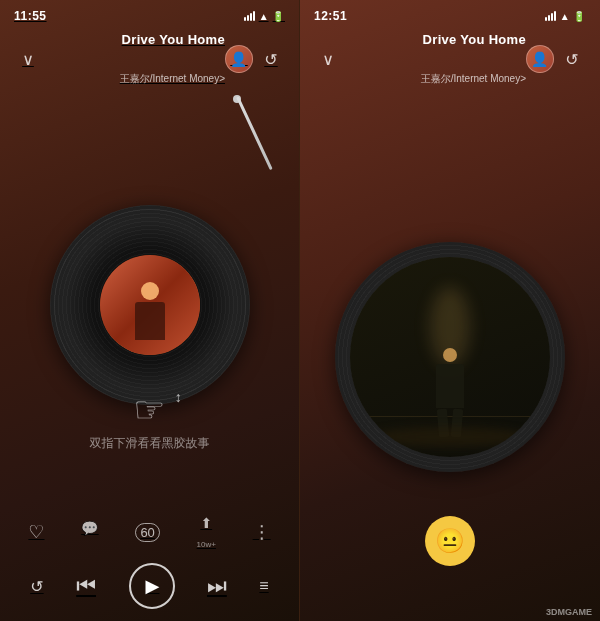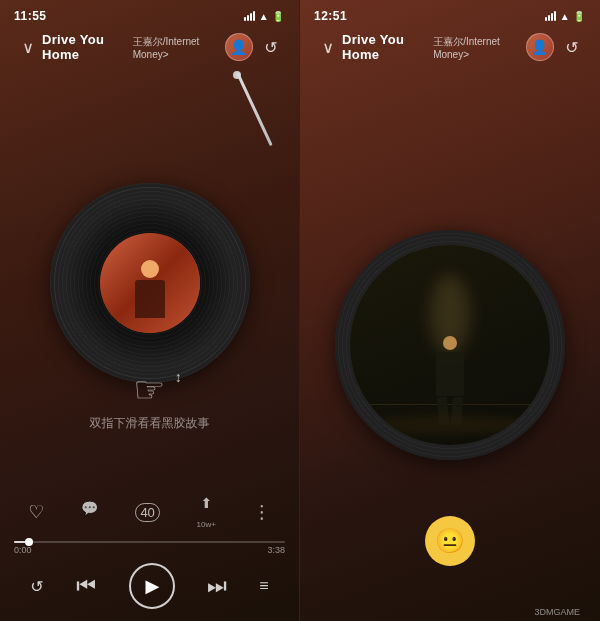--- a/index.html
+++ b/index.html
@@ -18,20 +18,21 @@
       height: 621px;
       position: relative;
       overflow: hidden;
       display: flex;
       flex-direction: column;
     }
 
     .panel-left {
       background: linear-gradient(160deg, #5a2a1a 0%, #3a1a10 40%, #2a1510 70%, #1a1008 100%);
       border-right: 1px solid #3a2010;
+      text-decoration: underline;
     }
 
     .panel-right {
       background: linear-gradient(160deg, #6a3020 0%, #4a2015 40%, #2a1510 70%, #1a1008 100%);
     }
 
     
     .status-bar {
       display: flex;
       justify-content: space-between;
@@ -61,23 +62,24 @@
     
     .header {
       display: flex;
       align-items: center;
       justify-content: space-between;
       padding: 4px 14px 6px;
     }
 
     .header-center {
       display: flex;
-      flex-direction: row;
-      align-items: center;
+      flex-direction: column;
+      align-items: flex-end;
       flex: 1;
+      gap: 24px;
     }
 
     .song-title {
       font-size: 13px;
       font-weight: 600;
       color: #fff;
       letter-spacing: 0.3px;
     }
 
     .song-artist {
@@ -344,24 +346,24 @@
       display: flex;
       align-items: center;
       justify-content: center;
       font-size: 24px;
     }
 
     
     .brand-watermark {
       position: absolute;
       bottom: 4px;
-      right: 20px;
+      right: 8px;
       color: rgba(255,255,255,0.5);
       font-size: 9px;
-      font-weight: normal;
+      font-weight: bold;
     }
 
     
     .signal-bars {
       display: flex;
       align-items: flex-end;
       gap: 1px;
     }
     .signal-bar {
       width: 2px;
@@ -429,41 +431,31 @@
 
   <div class="action-row">
     <div class="action-btn">
       <span>♡</span>
     </div>
     <div class="action-btn">
       <span style="font-size:14px">💬</span>
       <span class="action-badge"></span>
     </div>
     <div class="action-btn">
-      <span style="font-size:13px;border:1px solid rgba(255,255,255,0.6);border-radius:10px;padding:1px 4px;">40</span>
+      <span style="font-size:13px;border:1px solid rgba(255,255,255,0.6);border-radius:10px;padding:1px 4px;">60</span>
     </div>
     <div class="action-btn">
       <span style="font-size:14px">⬆</span>
       <span class="action-badge">10w+</span>
     </div>
     <div class="action-btn">
       <span>⋮</span>
     </div>
   </div>
 
-  <div class="progress-area">
-    <div class="progress-bar">
-      <div class="progress-fill"></div>
-      <div class="progress-dot"></div>
-    </div>
-    <div class="progress-times">
-      <span class="progress-time">0:00</span>
-      <span class="progress-time">3:38</span>
-    </div>
-  </div>
 
   <div class="controls-row">
     <span class="ctrl-btn" style="font-size:16px;">↺</span>
     <span class="ctrl-btn" style="font-size:22px;">⏮</span>
     <div class="play-btn">
       <span style="margin-left:2px;">▶</span>
     </div>
     <span class="ctrl-btn" style="font-size:22px;">⏭</span>
     <span class="ctrl-btn" style="font-size:16px;">≡</span>
   </div>

